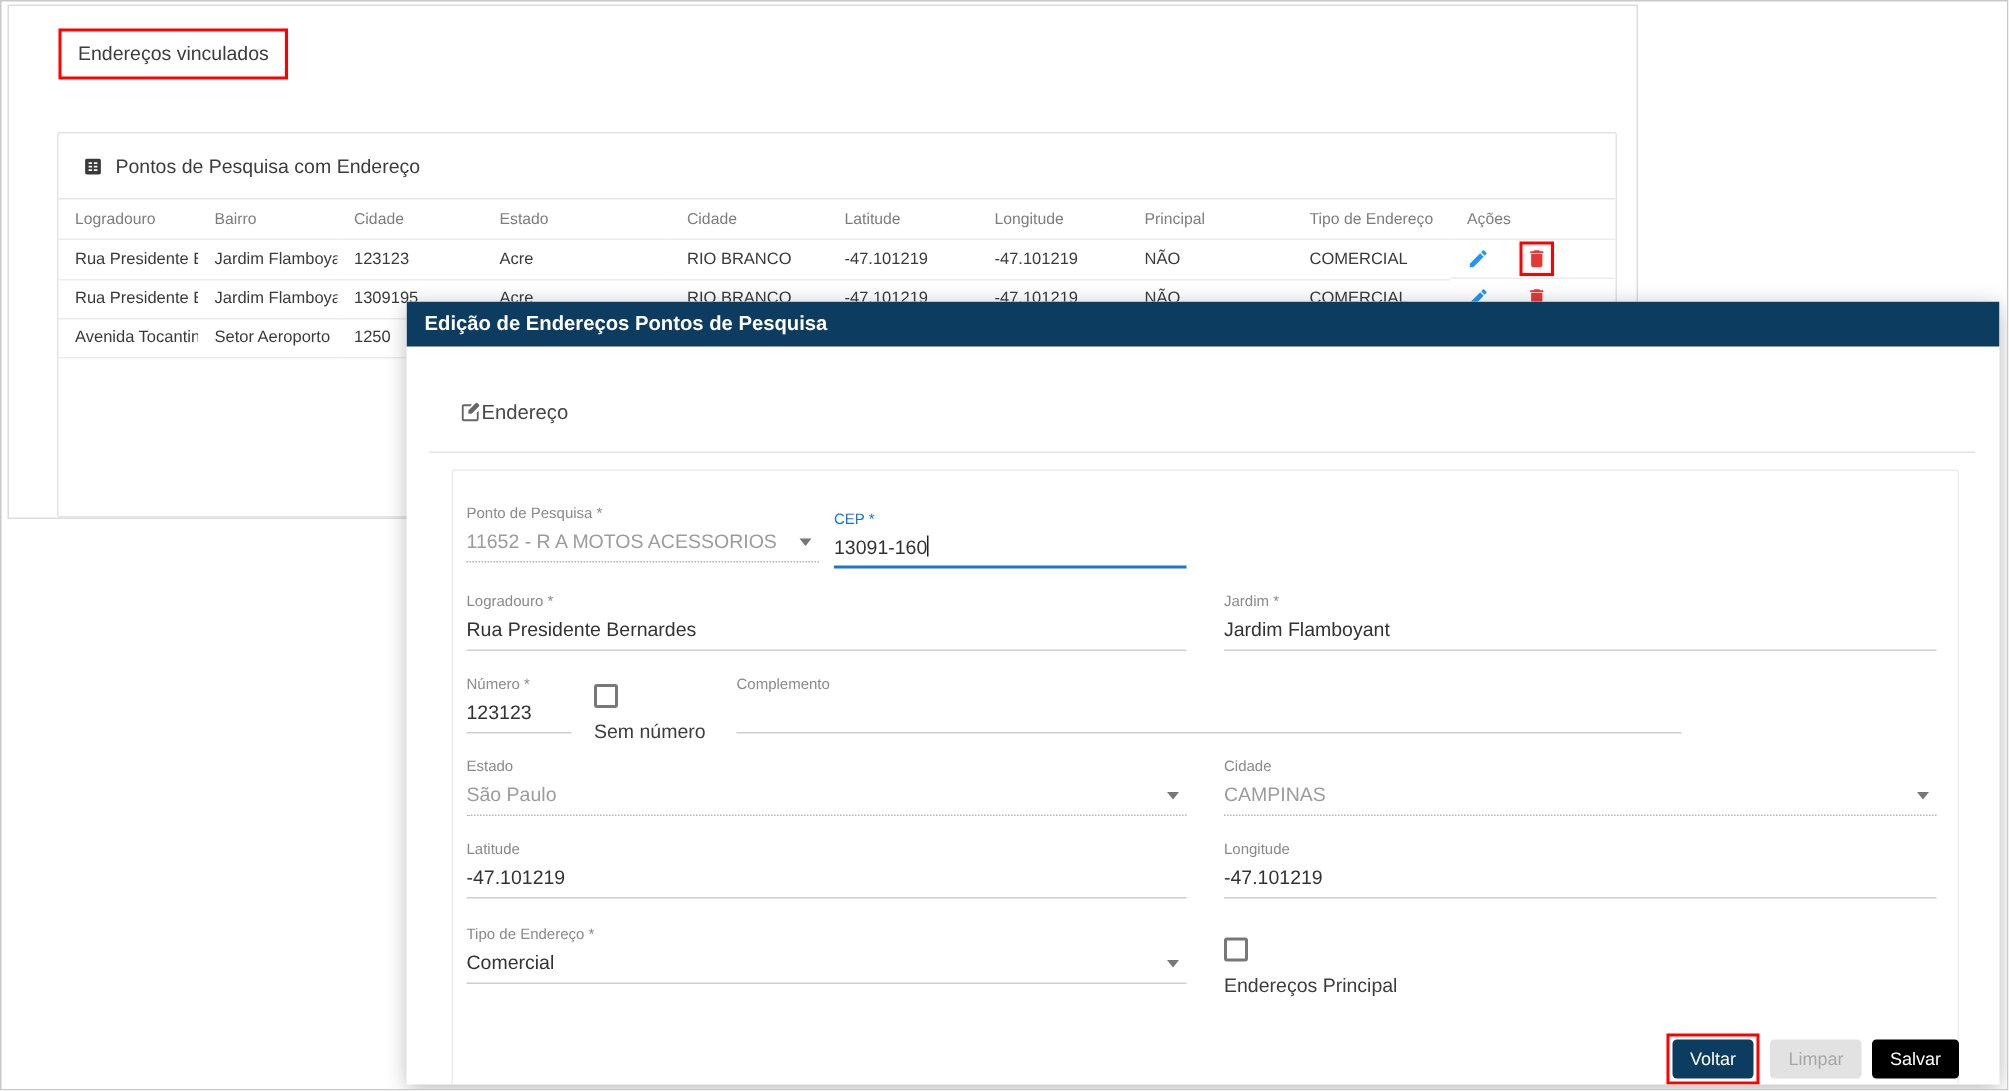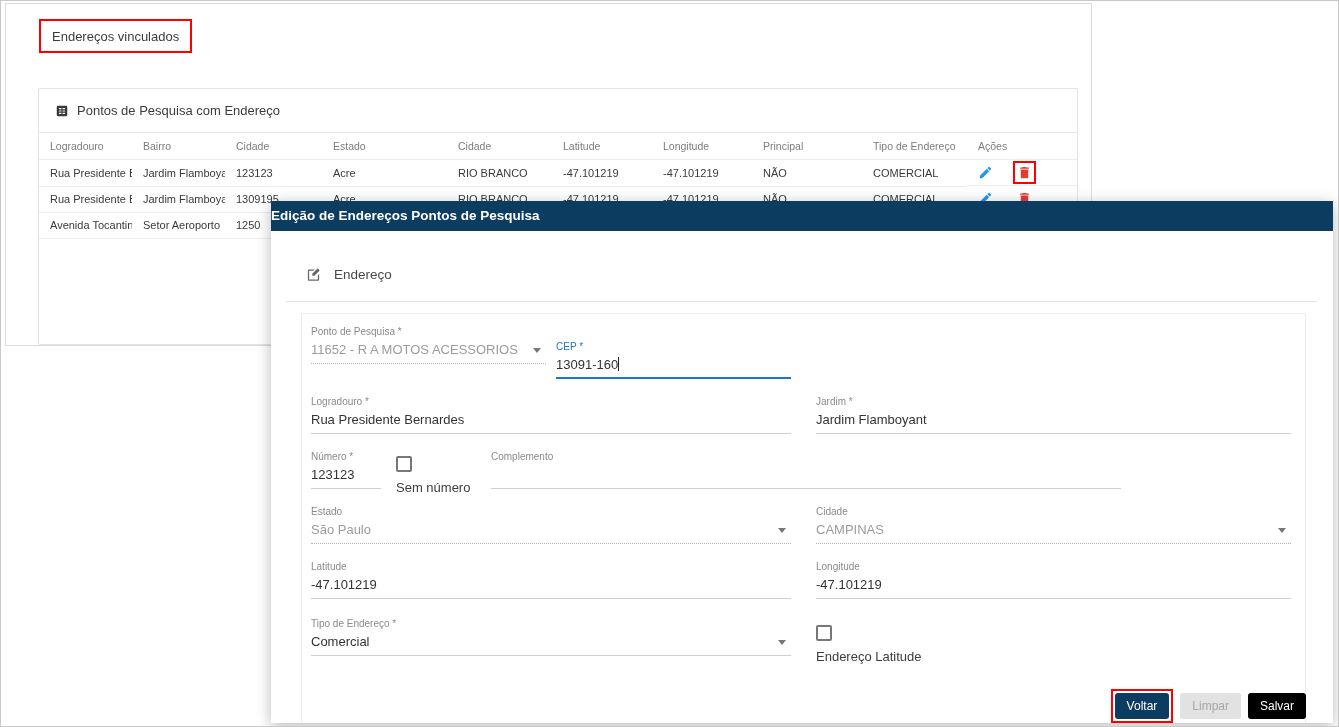--- a/index.html
+++ b/index.html
@@ -28,23 +28,23 @@
                   border-bottom:1px solid #ececec; white-space:nowrap; overflow:hidden; }
   td.actions { display:flex; align-items:center; gap:20px; padding-left:8px; height:26px; }
   .action-icon { display:inline-flex; line-height:0; cursor:pointer; }
   .trash-annot { display:inline-flex; border:2px solid #ff0000; padding:2px; line-height:0; }
   .trash-plain { display:inline-flex; border:2px solid transparent; padding:2px; line-height:0; }
 
   
   .modal { position:absolute; left:270px; top:200px; width:1062px; height:522px;
            background:#fff; box-shadow:0 3px 14px rgba(0,0,0,.28); z-index:10; overflow:hidden; }
   .modal-header { height:30px; background:#0d3c61; color:#fff; font-size:13.5px;
-                  font-weight:bold; line-height:30px; }
+                  font-weight:bold; line-height:30px; padding-left:12px; }
   .section-header { position:absolute; left:35px; top:66px; display:flex;
-                    align-items:center; gap:13px; }
+                    align-items:center; gap:0; }
   .section-title { font-size:13.5px; color:#474747; }
   .section-divider { position:absolute; left:15px; top:100px; width:1031px; height:1px;
                      background:#e4e4e4; }
   .form-box { position:absolute; left:30px; top:112px; width:1005px; height:600px;
               border:1px solid #ececec; border-radius:2px; }
 
   .field { position:absolute; height:38px; border-bottom:1px solid #cfcfcf; }
   .field .lbl { font-size:10px; line-height:12px; color:#8a8a8a; white-space:nowrap; }
   .field .val { font-size:13px; line-height:17px; margin-top:3px; color:#333;
                 white-space:nowrap; overflow:hidden; }
@@ -198,21 +198,21 @@
             <path fill="#666" d="M19 20H5V6h7l2-2H5c-1.1 0-2 .9-2 2v14c0 1.1.9 2 2 2h14c1.1 0 2-.9 2-2v-9l-2 2v7z"></path>
             <path fill="#666" d="M21.4 4.6l-2-2c-.4-.4-1-.4-1.4 0L10 10.6V14h3.4l8-8c.4-.4.4-1 0-1.4z"></path>
           </svg>
       </span>
       <span class="section-title">Endereço</span>
     </div>
     <div class="section-divider"></div>
 
     <div class="form-box"></div>
 
-    <div class="field f-disabled" style="left:40px;top:125px;width:235px">
+    <div class="field f-disabled" style="left:40px;top:136px;width:235px">
       <div class="lbl">Ponto de Pesquisa *</div>
       <div class="val">11652 - R A MOTOS ACESSORIOS</div>
       <span class="caret"></span>
     </div>
     <div class="field f-focus" style="left:285px;top:140px;width:235px">
       <div class="lbl">CEP *</div>
       <div class="val"><span>13091-160</span><span class="text-cursor"></span></div>
     </div>
 
     <div class="field" style="left:40px;top:195px;width:480px">
@@ -256,21 +256,21 @@
       <div class="val">-47.101219</div>
     </div>
 
     <div class="field" style="left:40px;top:417px;width:480px">
       <div class="lbl">Tipo de Endereço *</div>
       <div class="val">Comercial</div>
       <span class="caret"></span>
     </div>
     <div class="checkbox-row" style="left:545px;top:424px">
       <span class="checkbox"></span>
-      <span class="cb-label">Endereço Latitude</span>
+      <span class="cb-label">Endereços Principal</span>
     </div>
 
     <div class="btn-row">
       <span class="voltar-annot">
         <button class="btn navy">Voltar</button>
       </span>
       <button class="btn gray">Limpar</button>
       <button class="btn green">Salvar</button>
     </div>
   </div>

